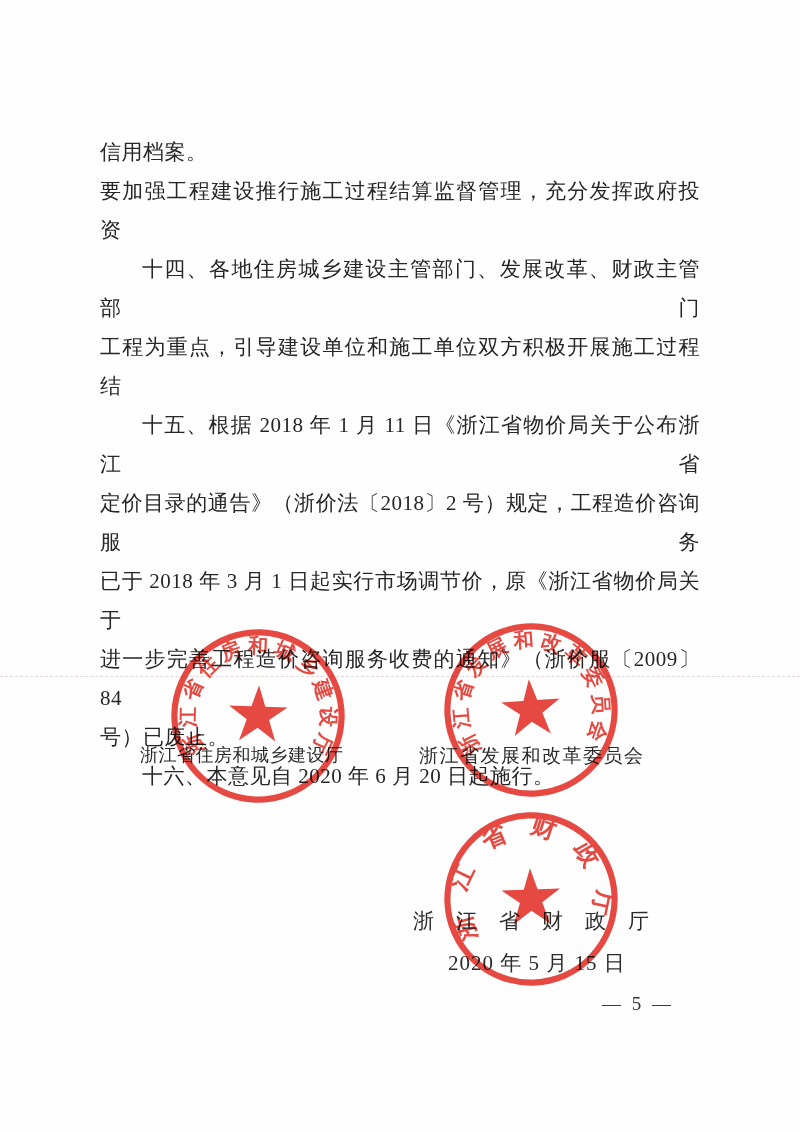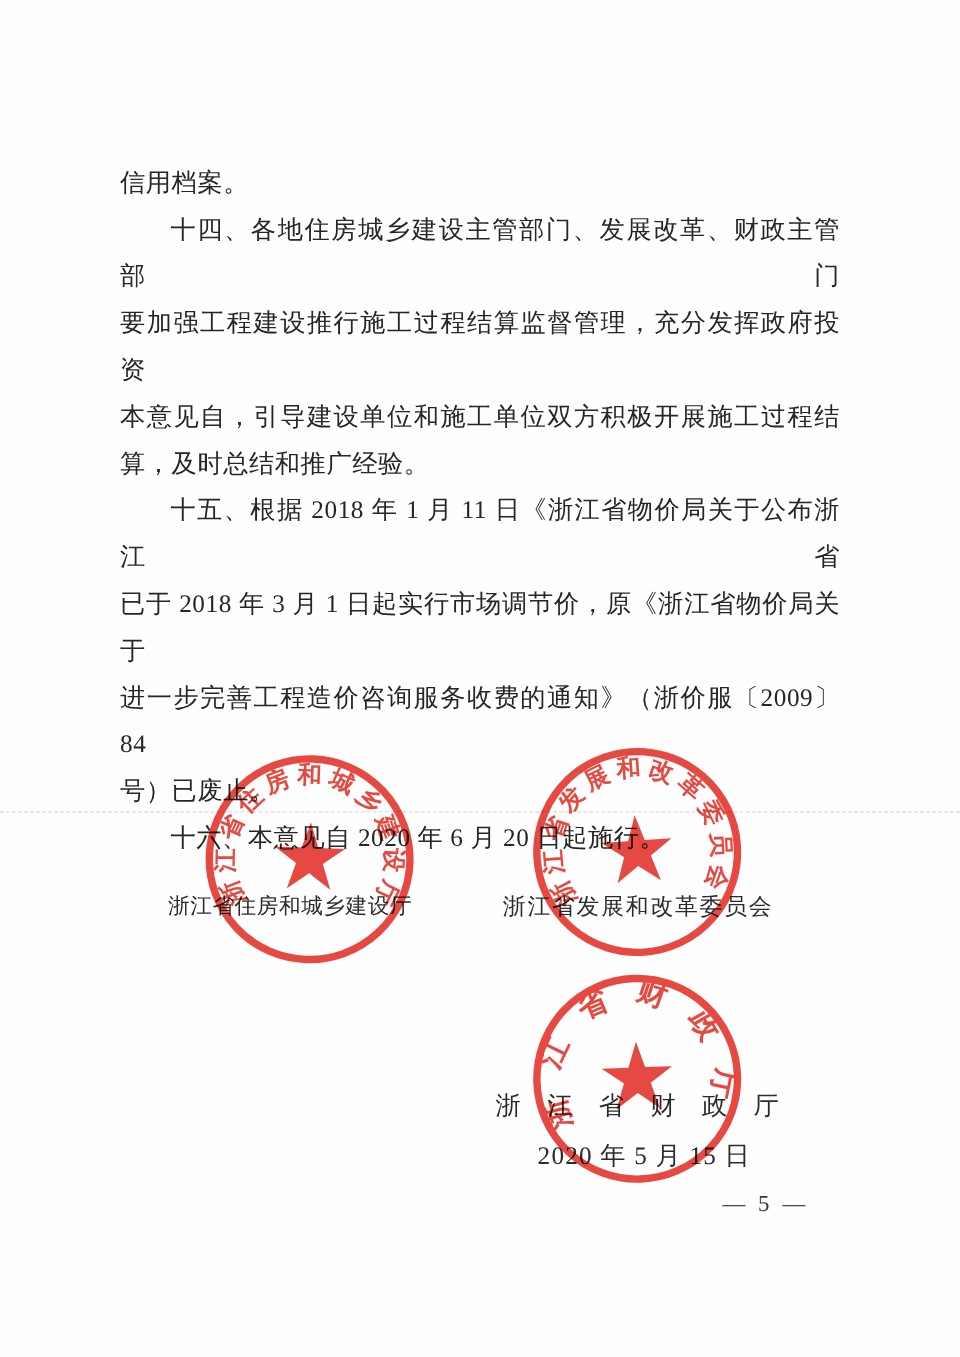--- a/index.html
+++ b/index.html
@@ -85,25 +85,25 @@
     white-space: nowrap;
   }
 </style>
 </head>
 <body>
 
 <div class="page">
 
   <div class="doc-text">
     <div class="line">信用档案。</div>
+    <div class="line just">要加强工程建设推行施工过程结算监督管理，充分发挥政府投资</div>
     <div class="line just indent">十四、各地住房城乡建设主管部门、发展改革、财政主管部门</div>
-    <div class="line just">要加强工程建设推行施工过程结算监督管理，充分发挥政府投资</div>
-    <div class="line just">本意见自，引导建设单位和施工单位双方积极开展施工过程结</div>
-    <div class="line">算，及时总结和推广经验。</div>
+    <div class="line just">工程为重点，引导建设单位和施工单位双方积极开展施工过程结</div>
     <div class="line just indent">十五、根据 2018 年 1 月 11 日《浙江省物价局关于公布浙江省</div>
+    <div class="line just">定价目录的通告》（浙价法〔2018〕2 号）规定，工程造价咨询服务</div>
     <div class="line just">已于 2018 年 3 月 1 日起实行市场调节价，原《浙江省物价局关于</div>
     <div class="line just">进一步完善工程造价咨询服务收费的通知》（浙价服〔2009〕84</div>
     <div class="line">号）已废止。</div>
     <div class="line indent">十六、本意见自 2020 年 6 月 20 日起施行。</div>
   </div>
 
   <div class="scan-line"></div>
 
   <div class="sig sig-housing">浙江省住房和城乡建设厅</div>
   <div class="sig sig-dev">浙江省发展和改革委员会</div>

